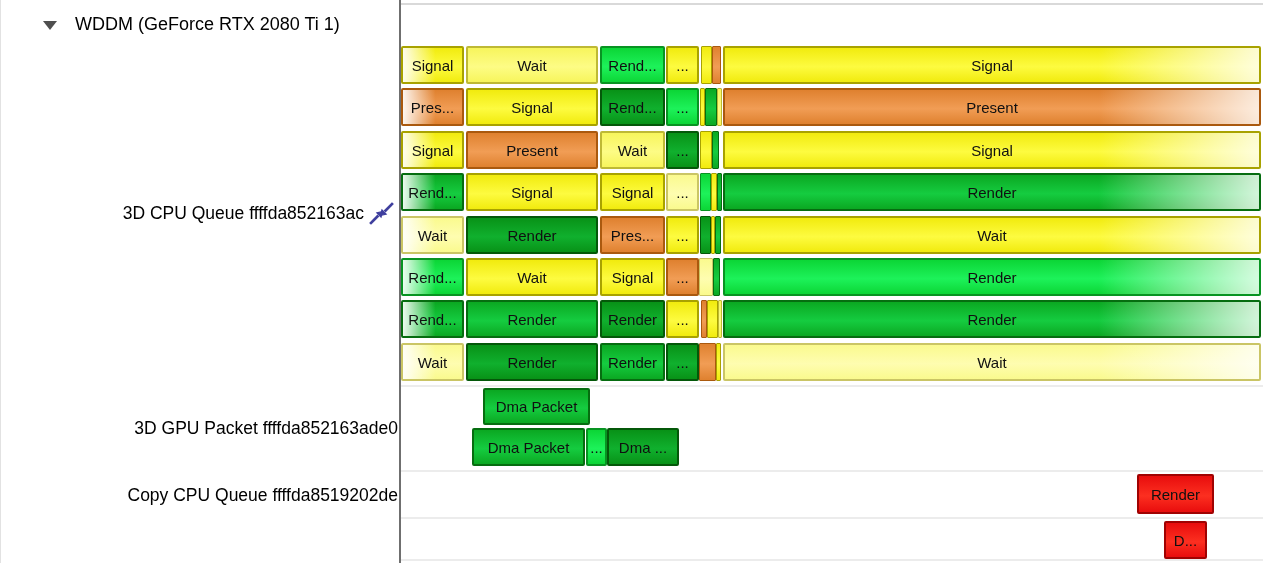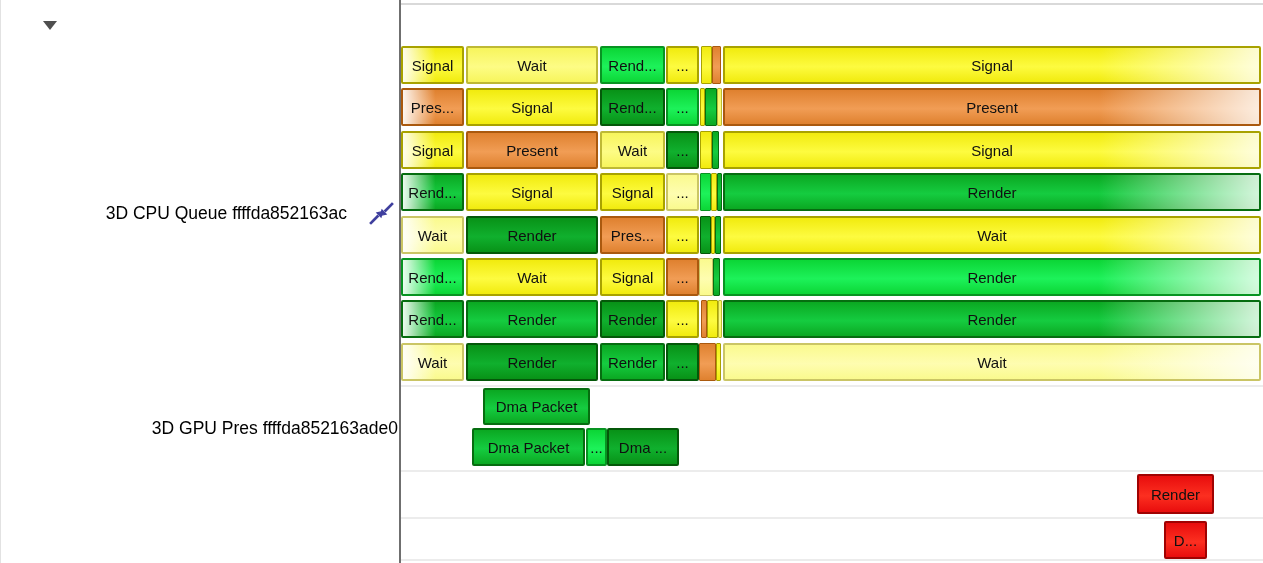--- a/index.html
+++ b/index.html
@@ -14,21 +14,21 @@
 
   .tri-down {
     position:absolute; left:43px; top:21px; width:0; height:0; cursor:pointer;
     border-left:7px solid transparent; border-right:7px solid transparent;
     border-top:9px solid #4f4f4f;
   }
   .hdr-label { position:absolute; left:75px; top:14px; font-size:18px; color:#000; white-space:nowrap; }
 
   .side-label { position:absolute; color:#000; font-size:17.5px; white-space:nowrap; }
   .ra { right:865px; text-align:right; }
-  .cpu3d-group { position:absolute; right:868px; top:201px; display:flex; align-items:center; gap:21px; }
+  .cpu3d-group { position:absolute; right:868px; top:201px; display:flex; align-items:center; gap:4px; }
   .cpu3d-group .side-text { font-size:17.5px; color:#000; white-space:nowrap; }
   .collapse-icon { width:27px; height:25px; flex:0 0 auto; cursor:pointer; }
 
   .seg {
     position:absolute; box-sizing:border-box;
     border:2px solid #000; border-radius:2px;
     display:flex; align-items:center; justify-content:center;
     font-size:15px; color:#101010; white-space:nowrap; overflow:hidden;
     cursor:default;
   }
@@ -47,33 +47,35 @@
   .c-red     { background-image:linear-gradient(180deg, var(--red-d),     var(--red-l)     55%, var(--red-d));     border-color:var(--red-b); }
 </style>
 </head>
 <body>
 
 <div id="app">
 
   <div class="left-edge"></div>
 
   <div class="tri-down"></div>
+  <div class="hdr-label">WDDM (GeForce RTX 2080 Ti 1)</div>
 
   <div class="cpu3d-group">
     <span class="side-text">3D CPU Queue ffffda852163ac</span>
     <svg class="collapse-icon" viewBox="0 0 26 24">
       <g stroke="#3f3f9e" stroke-width="2.6" fill="#3f3f9e">
         <line x1="24" y1="2" x2="16" y2="10"></line>
         <polygon points="12,14 17.6,12.6 13.4,8.4" stroke-width="1"></polygon>
         <line x1="2" y1="22" x2="10" y2="14"></line>
         <polygon points="14,10 12.6,15.6 8.4,11.4" stroke-width="1"></polygon>
       </g>
     </svg>
   </div>
-  <div class="side-label ra" style="top:418px">3D GPU Pres ffffda852163ade0</div>
+  <div class="side-label ra" style="top:418px">3D GPU Packet ffffda852163ade0</div>
+  <div class="side-label ra" style="top:485px">Copy CPU Queue ffffda8519202de</div>
 
   <div class="divider"></div>
   <div class="topline"></div>
   <div id="hlines">
       <div class="hline" style="top: 385px;"></div>
       <div class="hline" style="top: 470px;"></div>
       <div class="hline" style="top: 517px;"></div>
       <div class="hline" style="top: 559px;"></div>
     </div>
 

